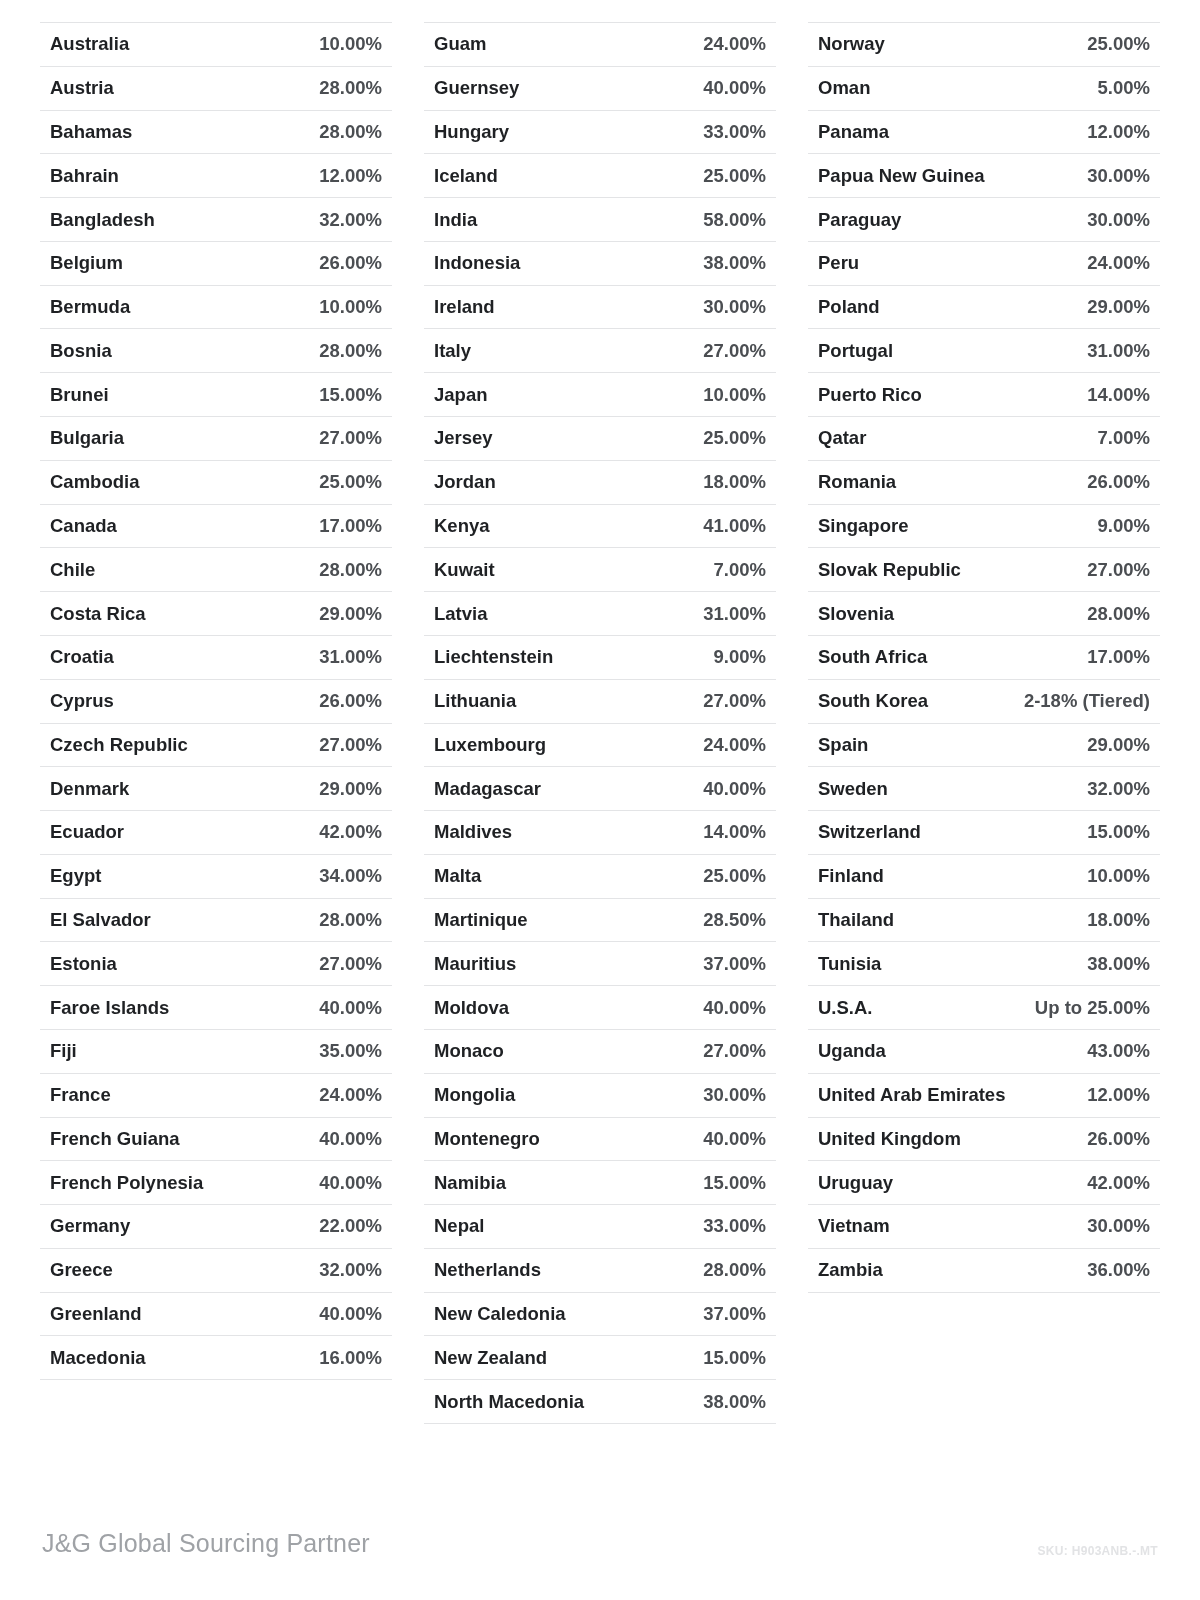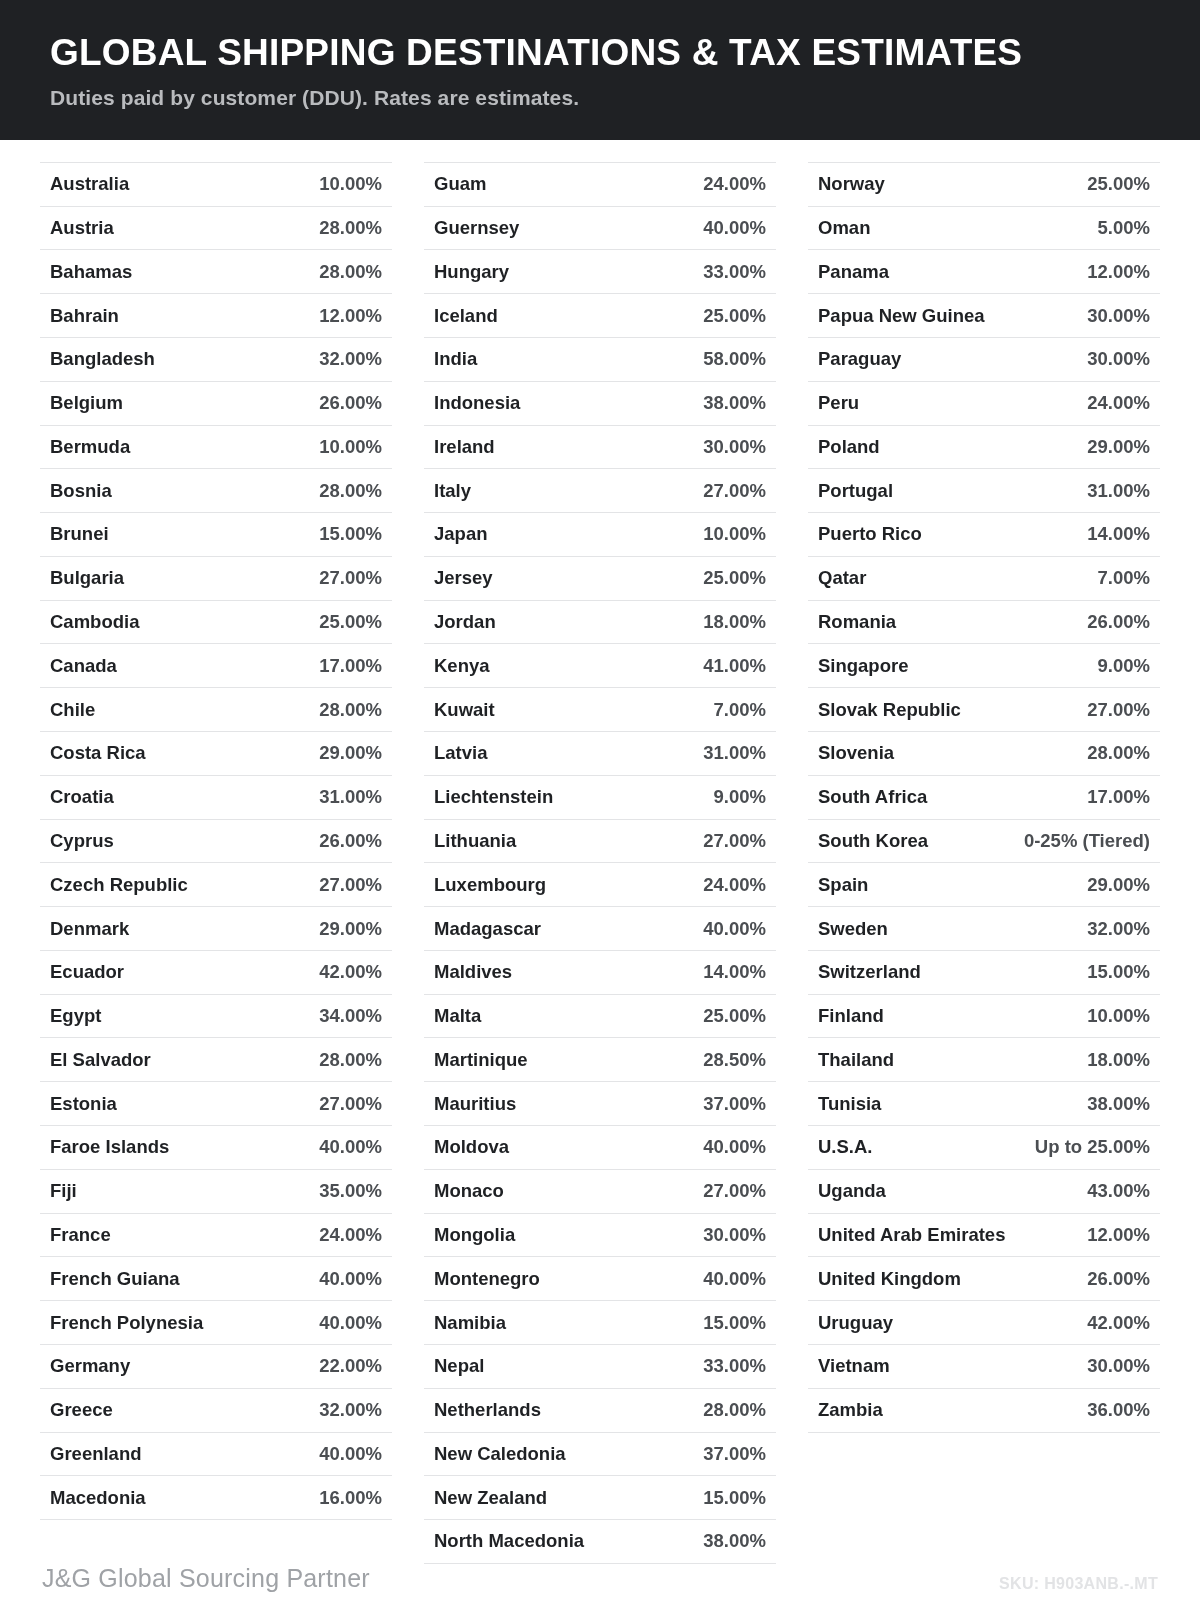--- a/index.html
+++ b/index.html
@@ -76,34 +76,30 @@
     padding: 0 42px 42px 42px;
   }
   .brand {
     color: #9fa2a6;
     font-size: 25px;
     font-weight: normal;
     letter-spacing: 0.2px;
   }
   .sku {
     color: #e2e3e5;
-    font-size: 16px;
+    font-size: 12px;
     font-weight: bold;
     letter-spacing: 0.3px;
   }
 </style>
 </head>
 <body>
 
 <div class="page">
 
-  <div class="header">
-    <h1>GLOBAL SHIPPING DESTINATIONS &amp; TAX ESTIMATES</h1>
-    <div class="sub">Duties paid by customer (DDU). Rates are estimates.</div>
-  </div>
 
   <div class="content">
     <div class="col">
         <div class="row">
           <span class="name">Australia</span>
           <span class="rate">10.00%</span>
         </div>
         <div class="row">
           <span class="name">Austria</span>
           <span class="rate">28.00%</span>
@@ -411,21 +407,21 @@
         <div class="row">
           <span class="name">Slovenia</span>
           <span class="rate">28.00%</span>
         </div>
         <div class="row">
           <span class="name">South Africa</span>
           <span class="rate">17.00%</span>
         </div>
         <div class="row">
           <span class="name">South Korea</span>
-          <span class="rate">0-25% (Tiered)</span>
+          <span class="rate">2-18% (Tiered)</span>
         </div>
         <div class="row">
           <span class="name">Spain</span>
           <span class="rate">29.00%</span>
         </div>
         <div class="row">
           <span class="name">Sweden</span>
           <span class="rate">32.00%</span>
         </div>
         <div class="row">

